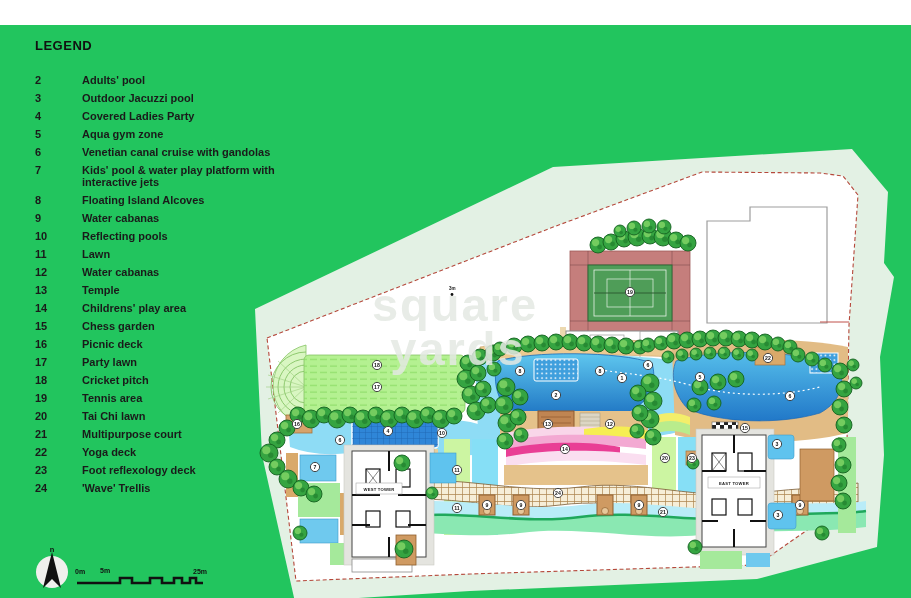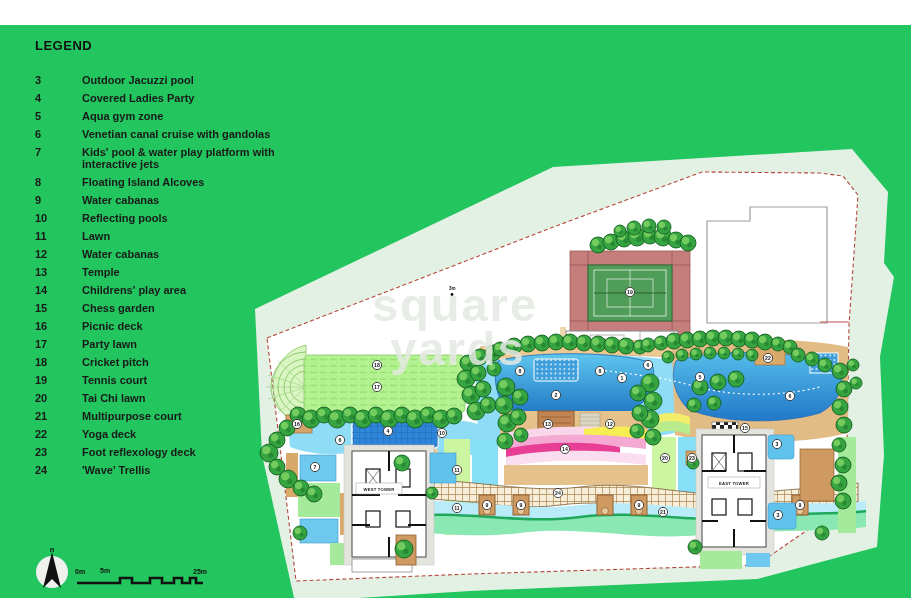--- a/index.html
+++ b/index.html
@@ -19,37 +19,38 @@
   .scale-label{font-size:7px;font-weight:bold;fill:#111;}
   .north-label{font-size:7.5px;font-weight:bold;fill:#111;}
 </style>
 </head>
 <body>
 
 <div class="canvas">
 
   <div class="legend-title">LEGEND</div>
   <div class="legend-items" id="legend-items">
+      <div class="legend-row"><span class="num">2</span><span class="lbl">Adults' pool</span></div>
       <div class="legend-row"><span class="num">3</span><span class="lbl">Outdoor Jacuzzi pool</span></div>
       <div class="legend-row"><span class="num">4</span><span class="lbl">Covered Ladies Party</span></div>
       <div class="legend-row"><span class="num">5</span><span class="lbl">Aqua gym zone</span></div>
       <div class="legend-row"><span class="num">6</span><span class="lbl">Venetian canal cruise with gandolas</span></div>
       <div class="legend-row"><span class="num">7</span><span class="lbl">Kids' pool &amp; water play platform with interactive jets</span></div>
       <div class="legend-row"><span class="num">8</span><span class="lbl">Floating Island Alcoves</span></div>
       <div class="legend-row"><span class="num">9</span><span class="lbl">Water cabanas</span></div>
       <div class="legend-row"><span class="num">10</span><span class="lbl">Reflecting pools</span></div>
       <div class="legend-row"><span class="num">11</span><span class="lbl">Lawn</span></div>
       <div class="legend-row"><span class="num">12</span><span class="lbl">Water cabanas</span></div>
       <div class="legend-row"><span class="num">13</span><span class="lbl">Temple</span></div>
       <div class="legend-row"><span class="num">14</span><span class="lbl">Childrens' play area</span></div>
       <div class="legend-row"><span class="num">15</span><span class="lbl">Chess garden</span></div>
       <div class="legend-row"><span class="num">16</span><span class="lbl">Picnic deck</span></div>
       <div class="legend-row"><span class="num">17</span><span class="lbl">Party lawn</span></div>
       <div class="legend-row"><span class="num">18</span><span class="lbl">Cricket pitch</span></div>
-      <div class="legend-row"><span class="num">19</span><span class="lbl">Tennis court</span></div>
+      <div class="legend-row"><span class="num">19</span><span class="lbl">Tennis area</span></div>
       <div class="legend-row"><span class="num">20</span><span class="lbl">Tai Chi lawn</span></div>
       <div class="legend-row"><span class="num">21</span><span class="lbl">Multipurpose court</span></div>
       <div class="legend-row"><span class="num">22</span><span class="lbl">Yoga deck</span></div>
       <div class="legend-row"><span class="num">23</span><span class="lbl">Foot reflexology deck</span></div>
       <div class="legend-row"><span class="num">24</span><span class="lbl">'Wave' Trellis</span></div>
     </div>
 
   <svg id="plan-svg" width="911" height="598" viewBox="0 0 911 598" style="position:absolute;left:0;top:0;">
     <defs>
       <linearGradient id="poolGrad" x1="0" y1="0" x2="0" y2="1">

